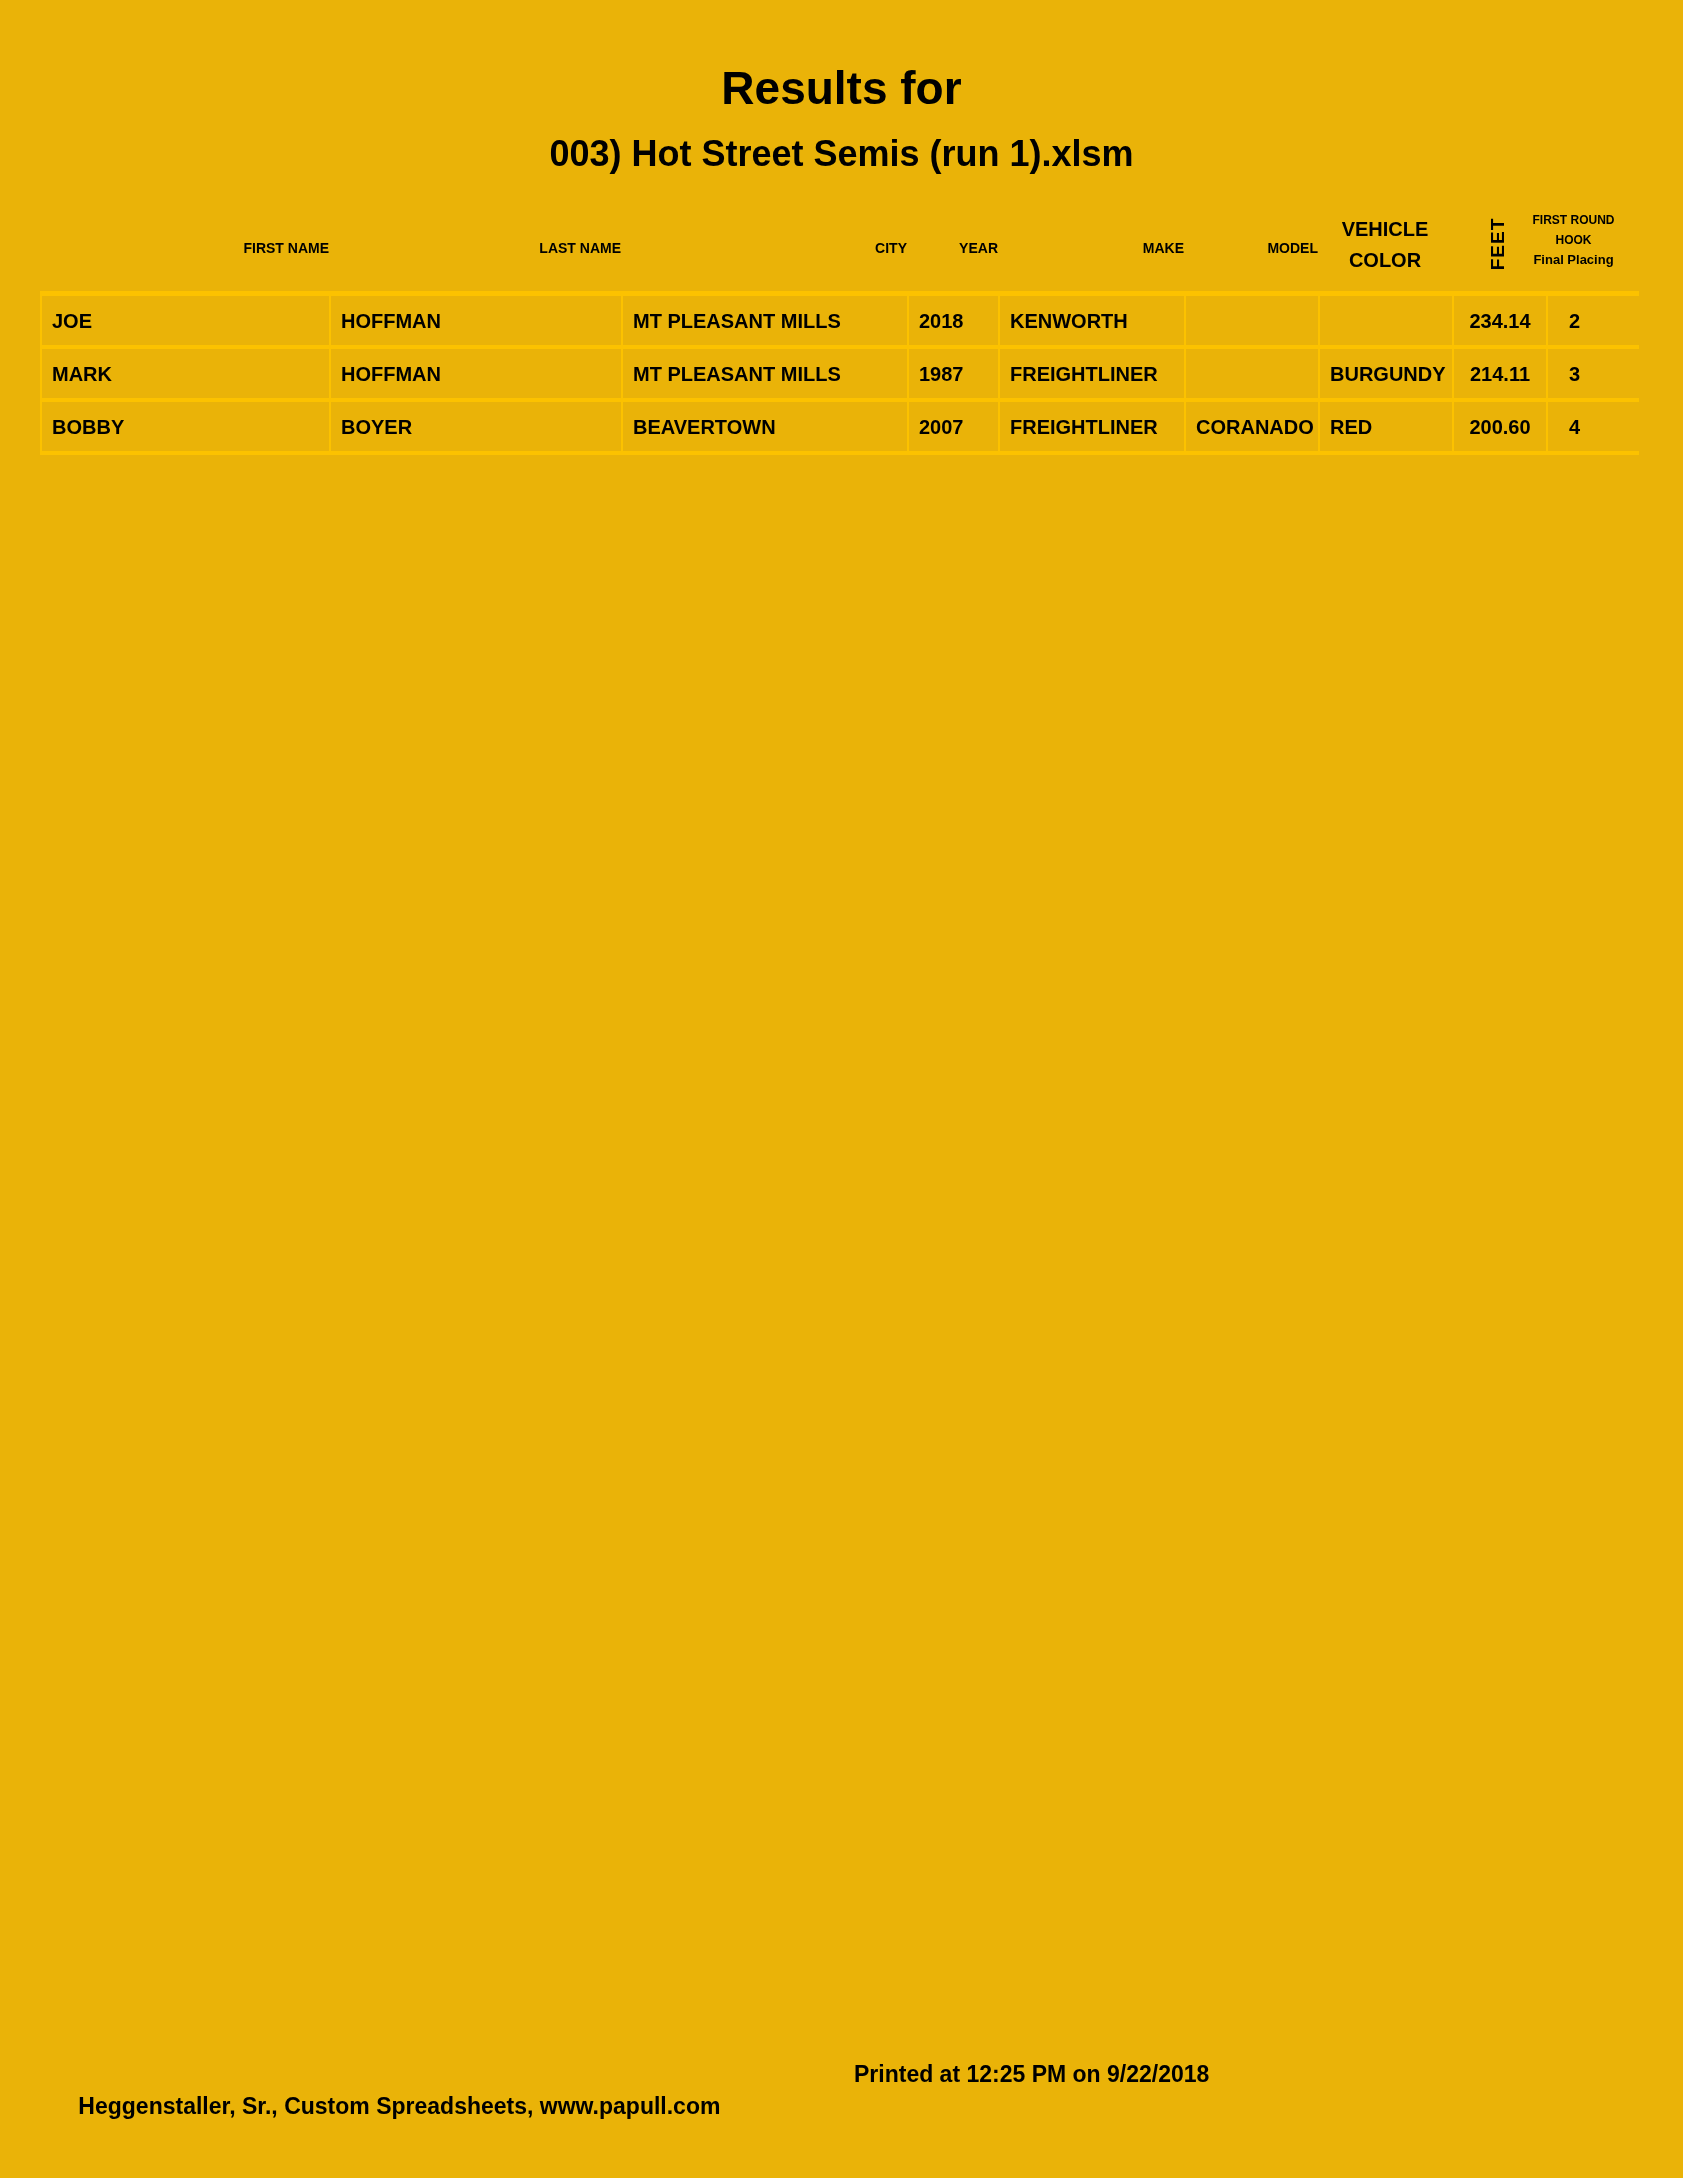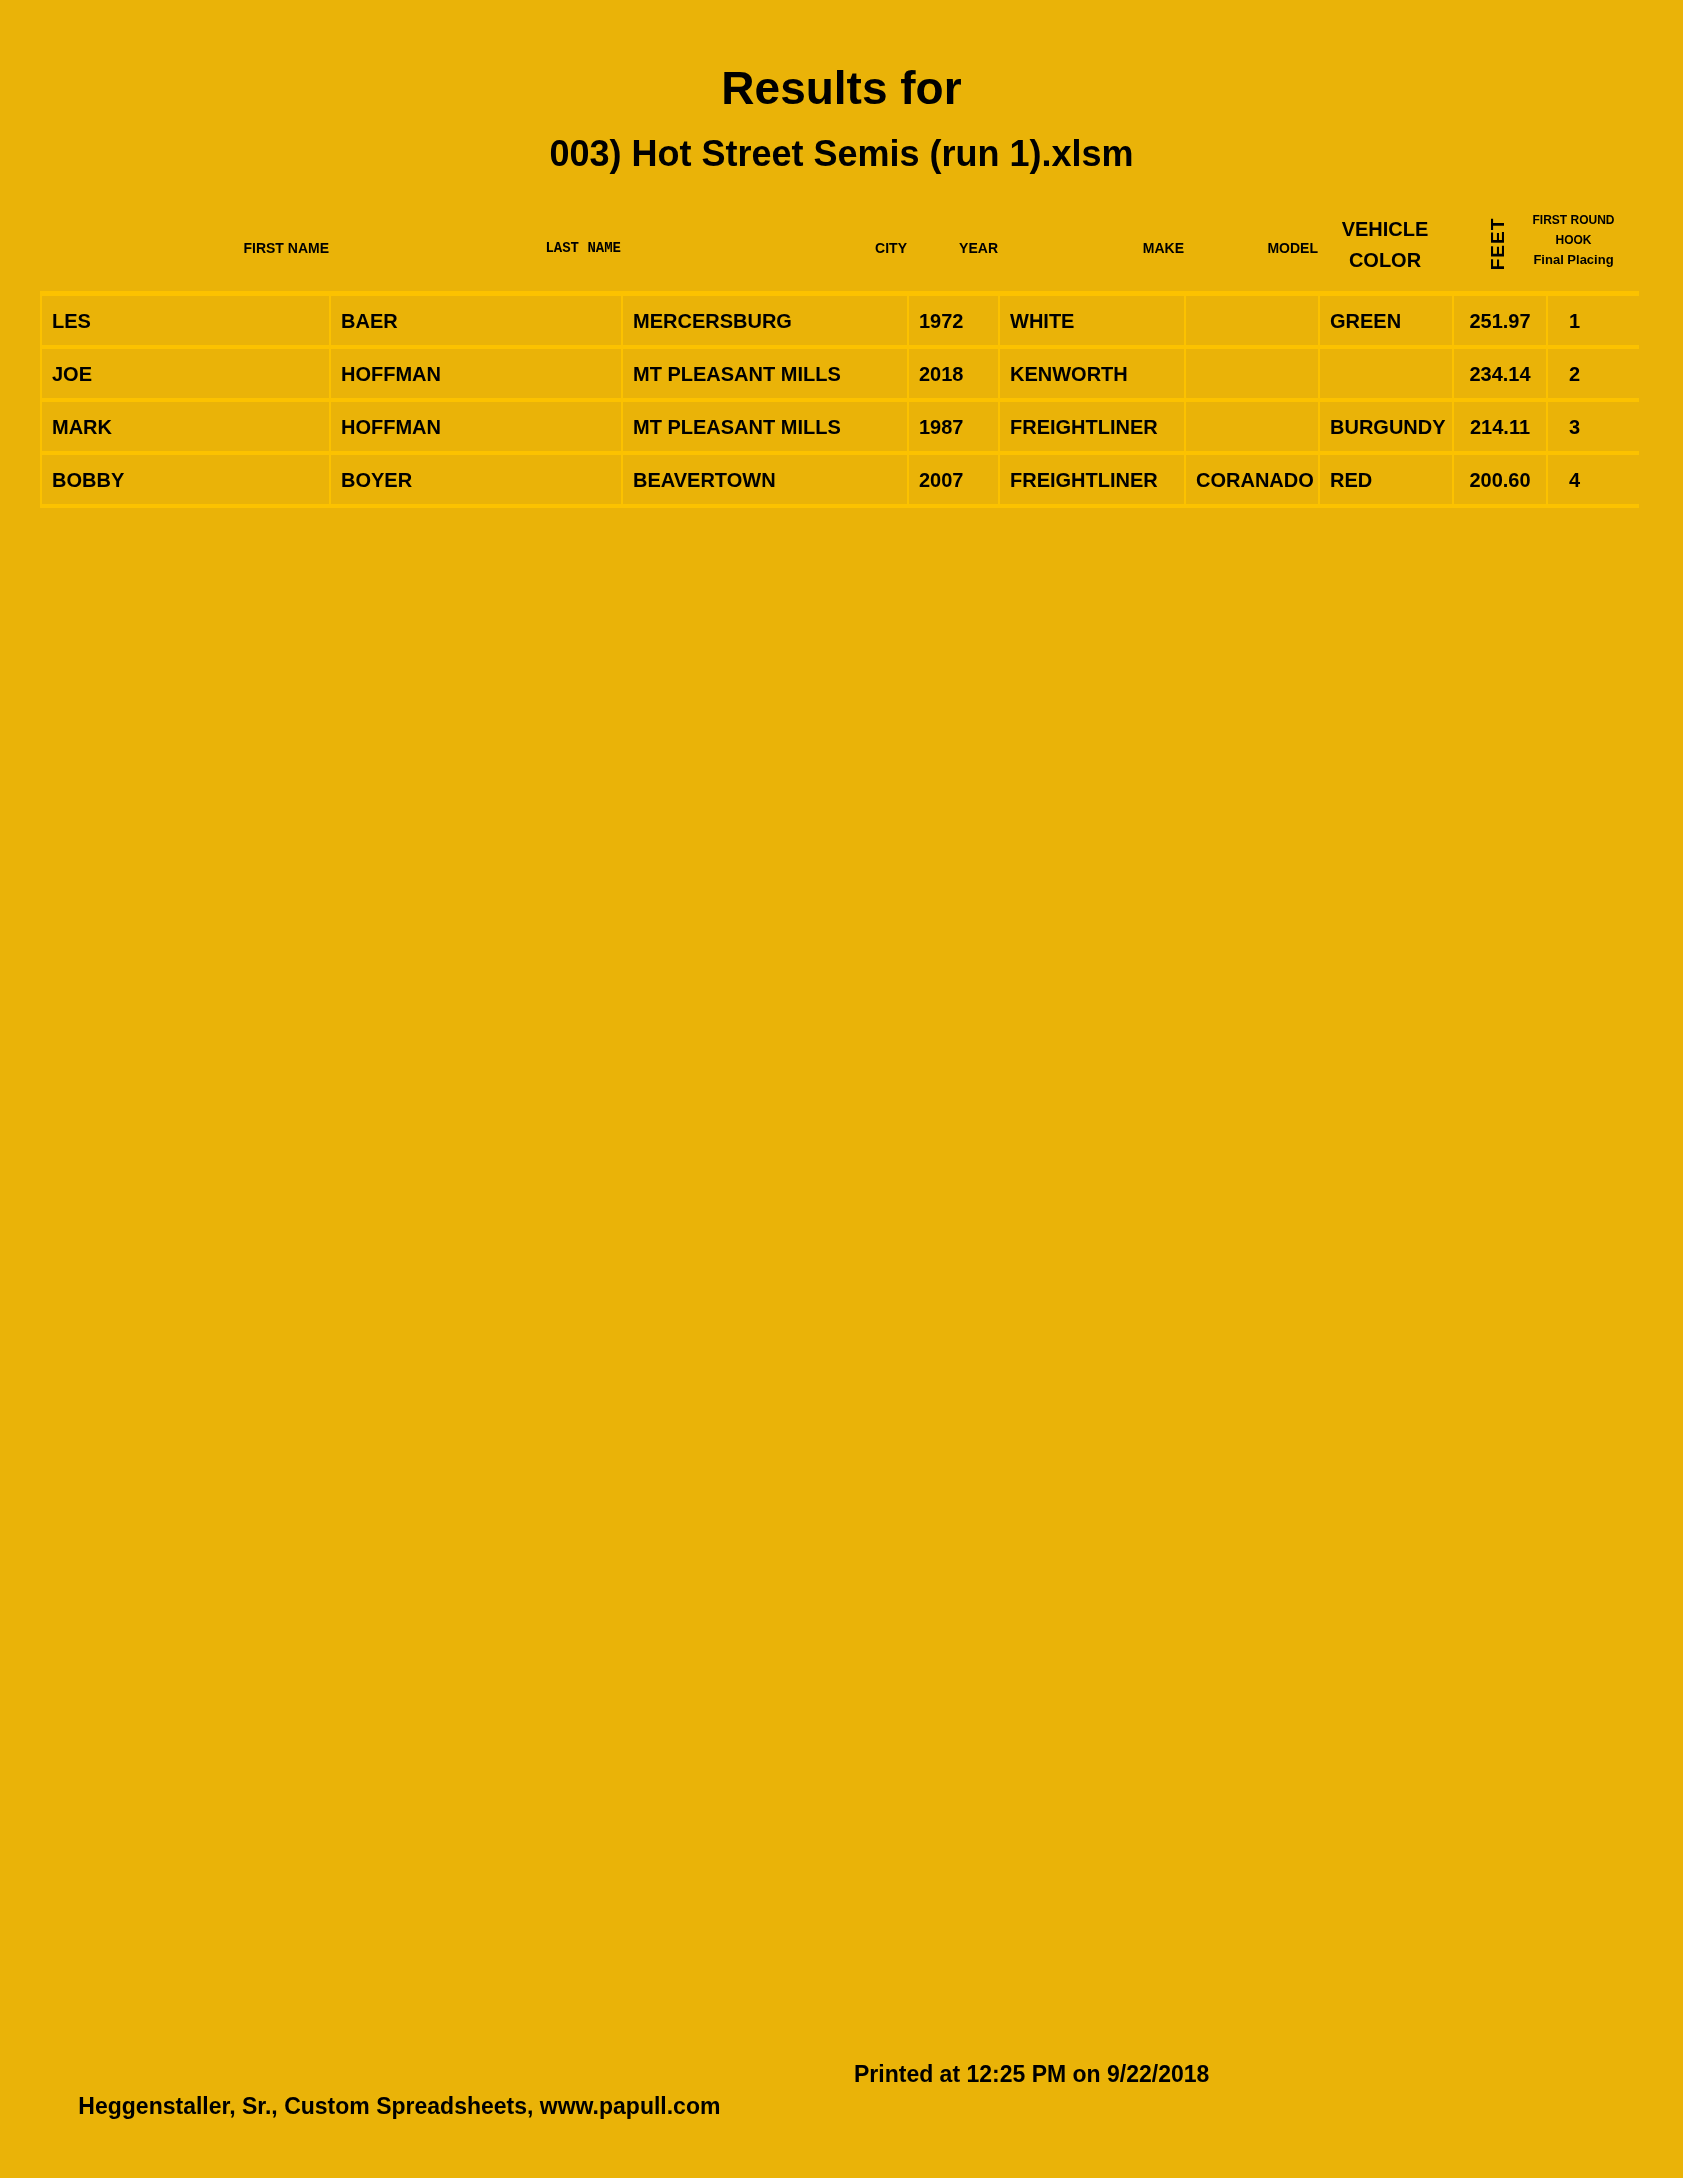--- a/index.html
+++ b/index.html
@@ -23,21 +23,21 @@
   .title2{
     position:absolute;left:0;top:127px;width:100%;
     text-align:center;font-size:36px;font-weight:bold;line-height:53px;
   }
   .col-header{
     position:absolute;top:236px;height:24px;
     text-align:right;font-size:14px;font-weight:bold;line-height:24px;
     white-space:nowrap;
   }
   .h-first{left:40px;width:289px;}
-  .h-last{left:329px;width:292px;font-family:Liberation Mono, monospace;}
+  .h-last{left:329px;width:292px;}
   .h-city{left:621px;width:286px;}
   .h-year{left:907px;width:91px;}
   .h-make{left:998px;width:186px;}
   .h-model{left:1184px;width:134px;}
   .h-vcolor{
     position:absolute;left:1318px;top:214px;width:134px;
     text-align:center;font-size:20px;font-weight:bold;line-height:31px;
   }
   .h-feet{
     position:absolute;left:1451px;top:199px;width:94px;height:89px;
@@ -105,32 +105,20 @@
 
   <div class="h-final">
     <div class="fl">FIRST ROUND</div>
     <div class="fl">HOOK</div>
     <div class="fl3">Final Placing</div>
   </div>
 
   <div class="results-table">
     <div>
         <div class="trow">
-          <div class="cell cell-first_name">LES</div>
-          <div class="cell cell-last_name">BAER</div>
-          <div class="cell cell-city">MERCERSBURG</div>
-          <div class="cell cell-year">1972</div>
-          <div class="cell cell-make">WHITE</div>
-          <div class="cell cell-model"></div>
-          <div class="cell cell-vehicle_color">GREEN</div>
-          <div class="cell cell-feet">251.97</div>
-          <div class="cell cell-placing">1</div>
-          <div class="cell cell-filler"></div>
-        </div>
-        <div class="trow">
           <div class="cell cell-first_name">JOE</div>
           <div class="cell cell-last_name">HOFFMAN</div>
           <div class="cell cell-city">MT PLEASANT MILLS</div>
           <div class="cell cell-year">2018</div>
           <div class="cell cell-make">KENWORTH</div>
           <div class="cell cell-model"></div>
           <div class="cell cell-vehicle_color"></div>
           <div class="cell cell-feet">234.14</div>
           <div class="cell cell-placing">2</div>
           <div class="cell cell-filler"></div>

